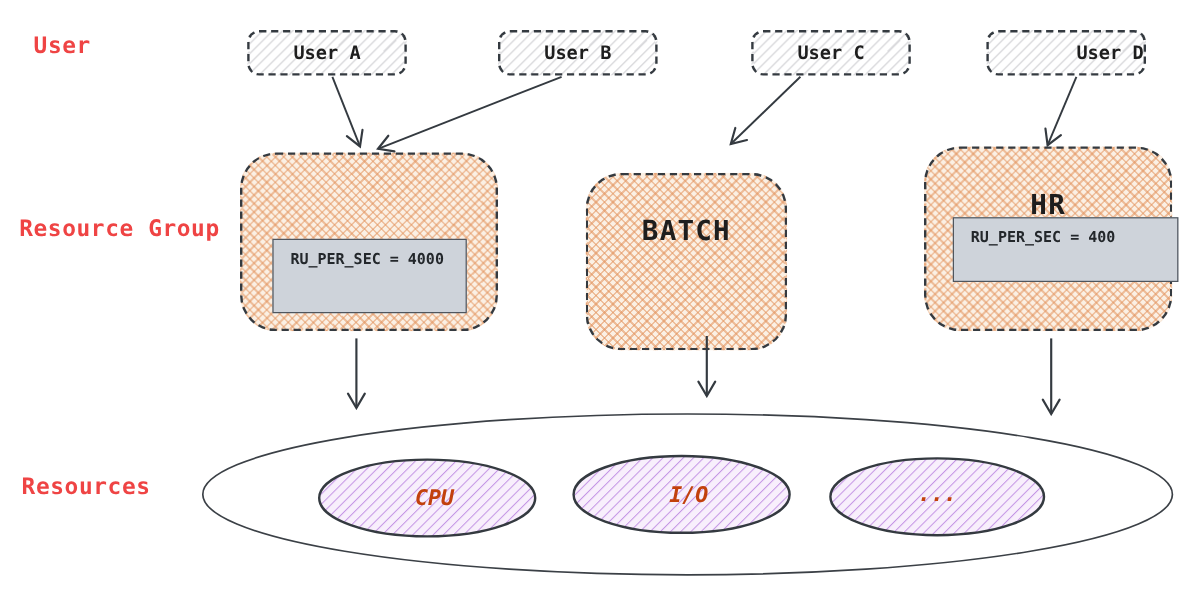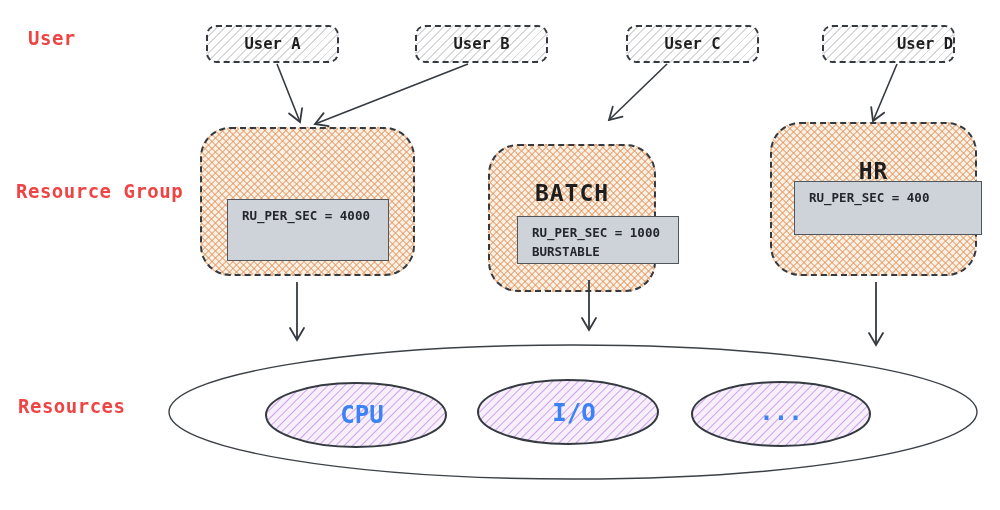--- a/index.html
+++ b/index.html
@@ -105,25 +105,26 @@
     white-space: nowrap;
   }
   #cfg-oltp  { left: 25px; top: 70px; width: 162px; height: 62px; }
   #cfg-batch { left: 27px; top: 70px; width: 162px; height: 48px; }
   #cfg-hr    { left: 22px; top: 57px; width: 188px; height: 54px; }
 
   
   .res-label {
     position: absolute;
     z-index: 4;
-    font-size: 24px;
+    font-size: 18px;
     font-weight: 600;
-    color: #3b82f6;
+    color: #c2410c;
     transform: translate(-50%, -50%);
     white-space: nowrap;
+    font-style: italic;
   }
   #res-cpu { left: 362px; top: 415px; }
   #res-io  { left: 574px; top: 413px; text-align: center; }
   #res-dots{ left: 781px; top: 412px; font-weight: 700; }
 </style>
 </head>
 <body>
 
 <div class="stage">
 
@@ -145,24 +146,20 @@
   </div>
 
   <div class="group-box" id="group-oltp">
     <div class="config-box" id="cfg-oltp">
       <div>RU_PER_SEC = 4000</div>
     </div>
   </div>
 
   <div class="group-box" id="group-batch">
     <div class="group-title">BATCH</div>
-    <div class="config-box" id="cfg-batch">
-      <div>RU_PER_SEC = 1000</div>
-      <div>BURSTABLE</div>
-    </div>
   </div>
 
   <div class="group-box" id="group-hr">
     <div class="group-title">HR</div>
     <div class="config-box" id="cfg-hr">
       <div>RU_PER_SEC = 400</div>
     </div>
   </div>
 
   <svg class="svg-layer" viewBox="0 0 1000 510" xmlns="http://www.w3.org/2000/svg">

